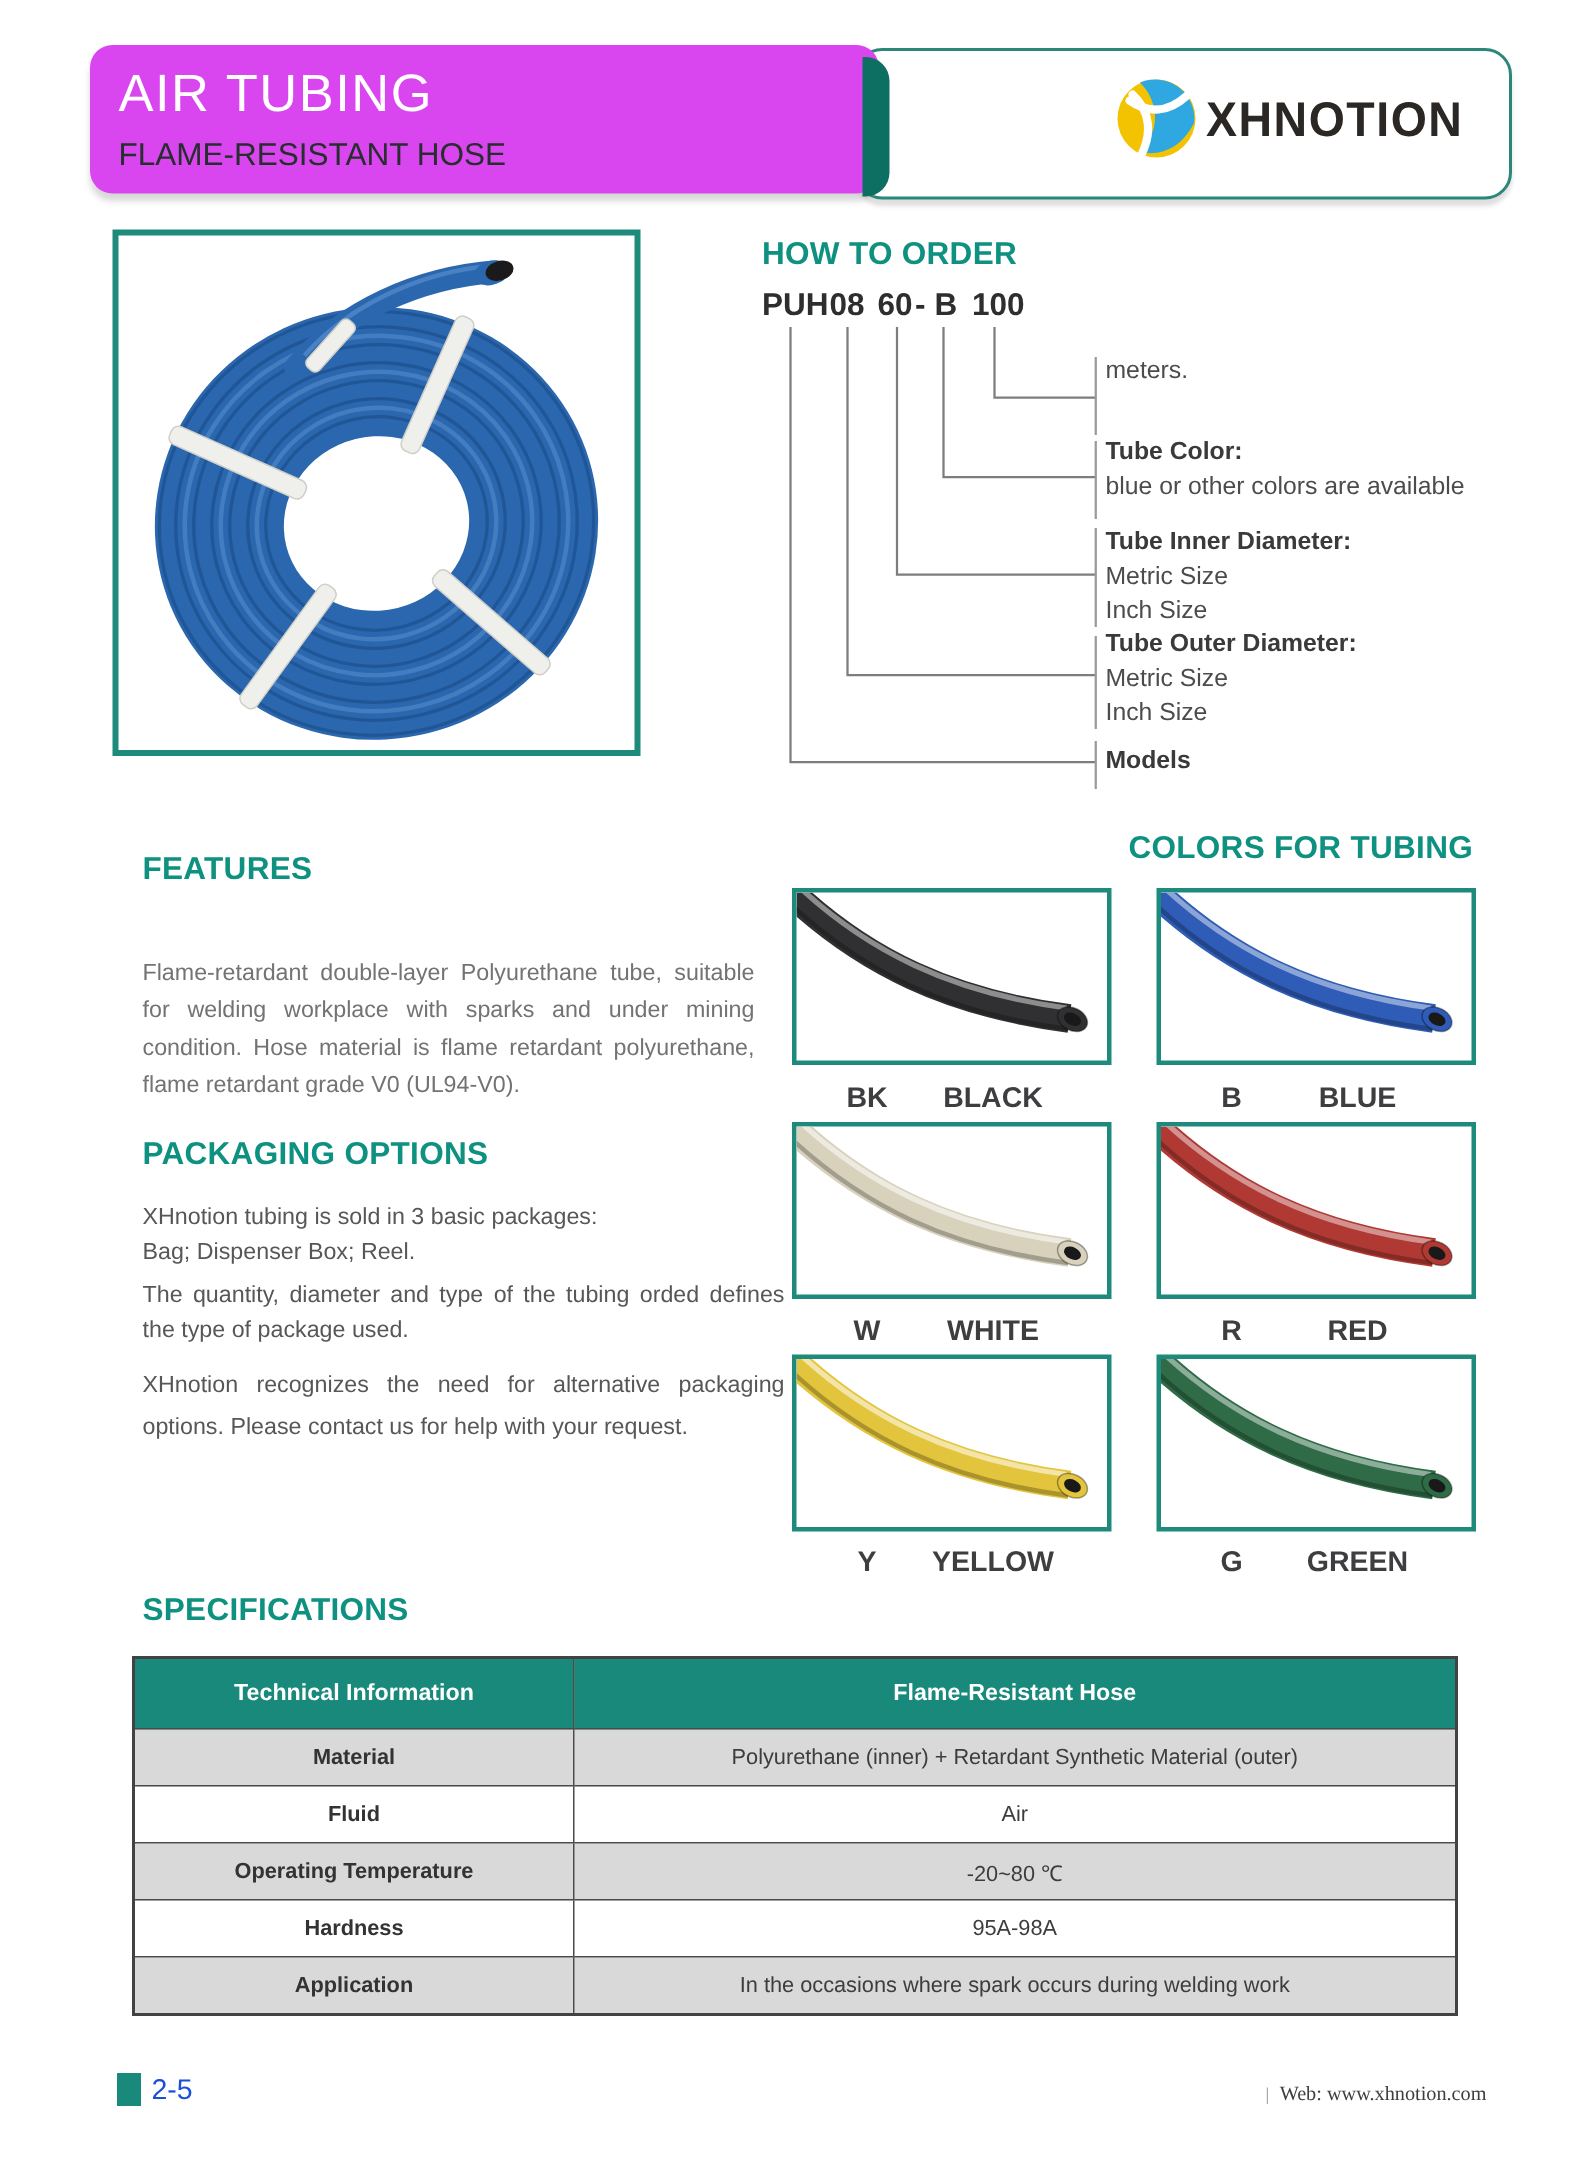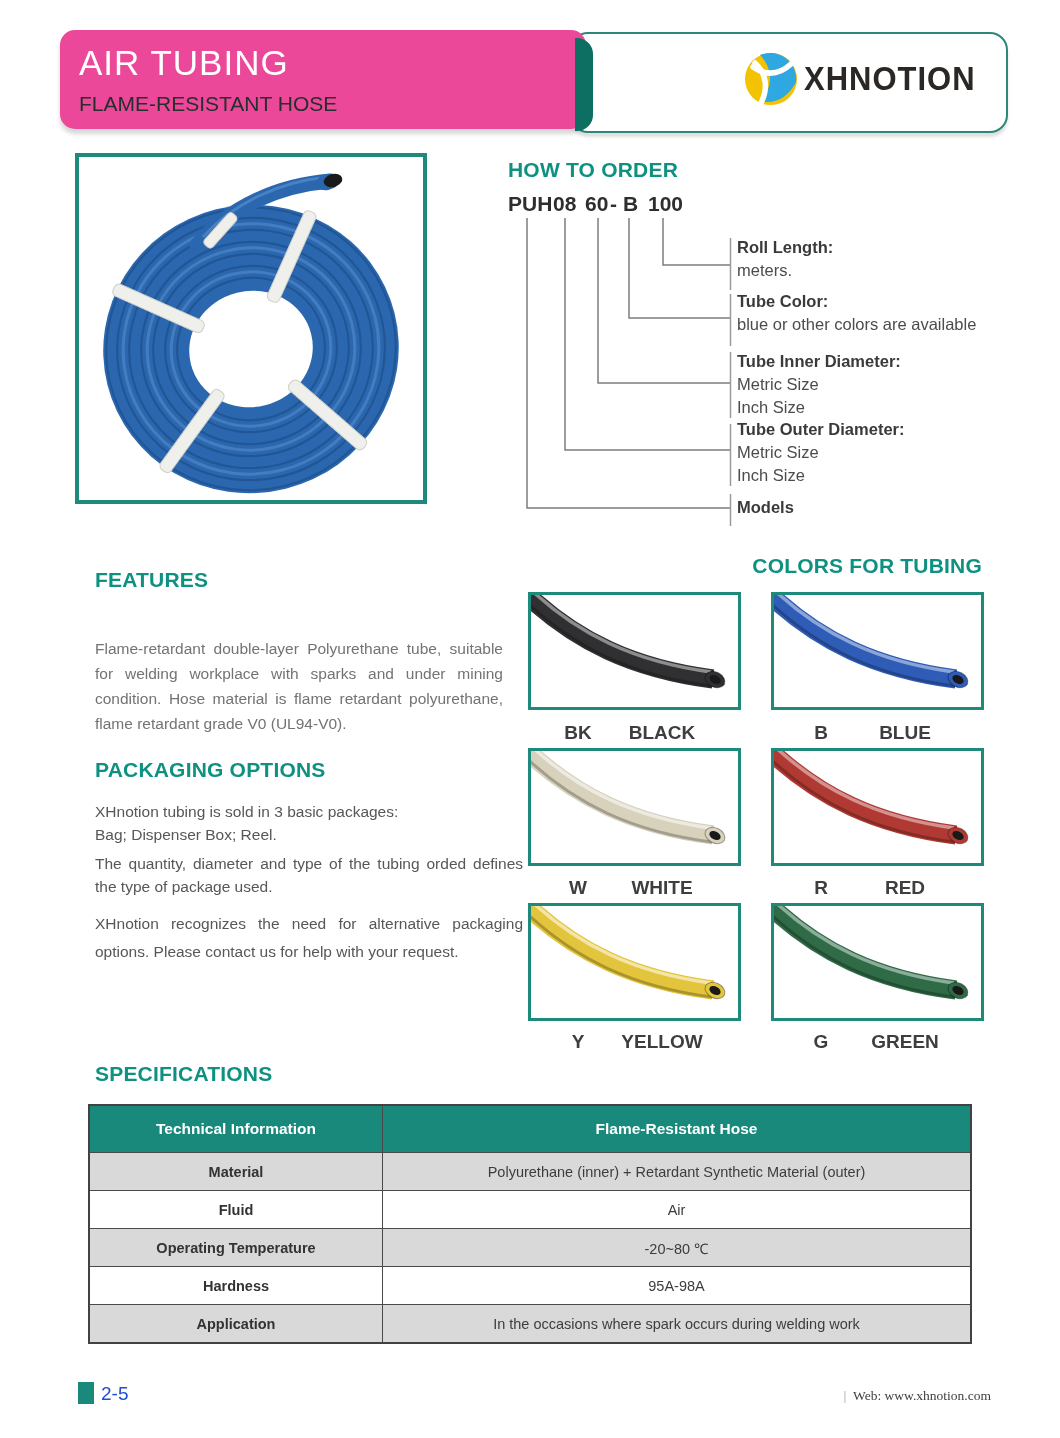--- a/index.html
+++ b/index.html
@@ -9,21 +9,21 @@
   }
   .abs{position:absolute;}
 
   
   .brand-card{
     left:570px;top:32px;width:434px;height:97px;background:#fff;
     border:2px solid #2b8779;border-radius:18px;z-index:1;
     box-shadow:0 4px 3px rgba(150,150,150,.3);
   }
   .header-banner{
-    left:60px;top:30px;width:526px;height:99px;background:#ec4899;
+    left:60px;top:30px;width:526px;height:99px;background:#d946ef;
     border-radius:15px;z-index:2;box-shadow:0 5px 4px rgba(140,140,140,.35);
   }
   .header-banner::after{
     content:"";position:absolute;right:-7px;top:8px;bottom:-2px;width:18px;
     background:#0d6e62;border-radius:0 16px 16px 0;z-index:-1;
   }
   .header-title{left:19px;top:13px;font-size:35px;color:#ffffff;letter-spacing:1px;}
   .header-subtitle{left:19px;top:62px;font-size:21px;color:#262f2d;}
   .logo{left:744px;top:52px;z-index:3;}
   .brand-name{
@@ -172,21 +172,20 @@
   <g stroke="#9a9a9a" stroke-width="1.5">
     <line x1="222.5" y1="20" x2="222.5" y2="72"></line>
     <line x1="222.5" y1="76" x2="222.5" y2="128"></line>
     <line x1="222.5" y1="134" x2="222.5" y2="200"></line>
     <line x1="222.5" y1="206" x2="222.5" y2="268"></line>
     <line x1="222.5" y1="276" x2="222.5" y2="308"></line>
   </g>
 </svg>
 
 <div class="abs legend-item lg-1">
-  <div class="lg-title">Roll Length:</div>
   <div>meters.</div>
 </div>
 <div class="abs legend-item lg-2">
   <div class="lg-title">Tube Color:</div>
   <div>blue or other colors are available</div>
 </div>
 <div class="abs legend-item lg-3">
   <div class="lg-title">Tube Inner Diameter:</div>
   <div>Metric Size</div>
   <div>Inch Size</div>

